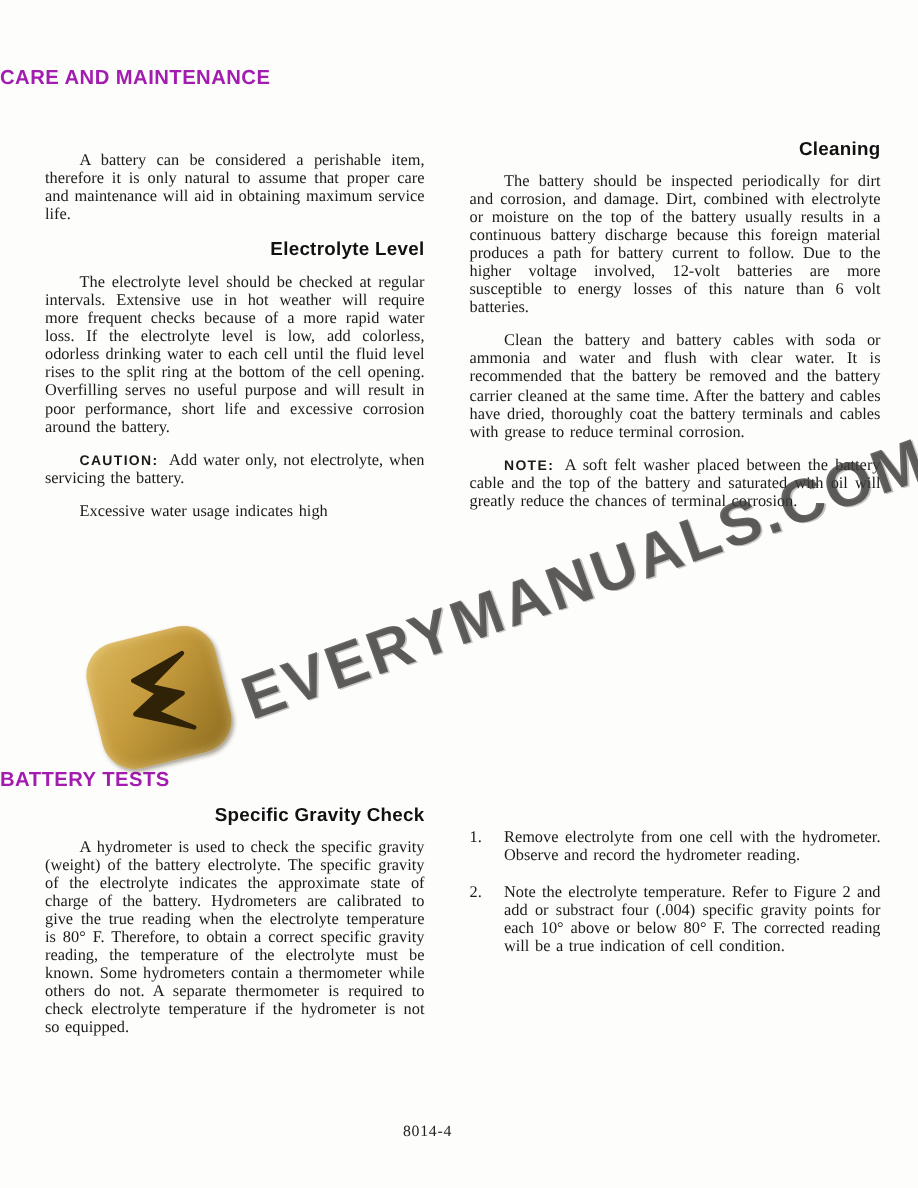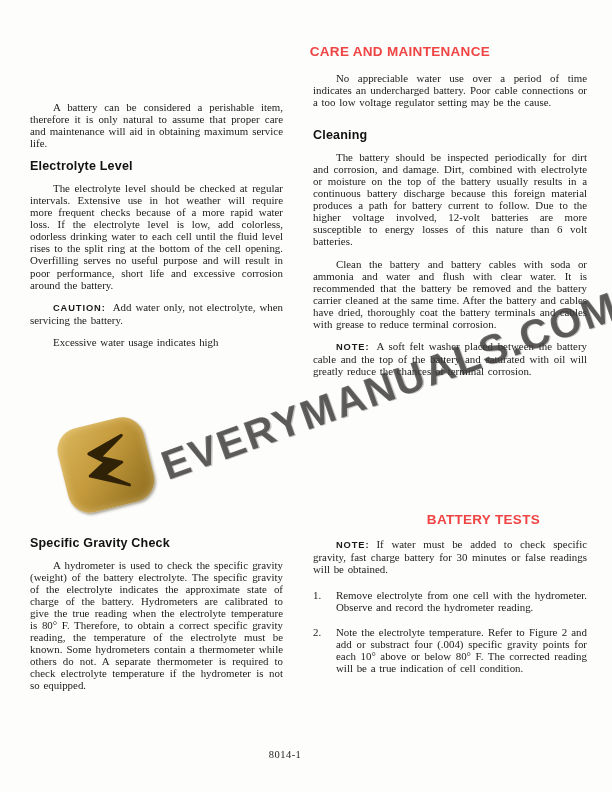--- a/index.html
+++ b/index.html
@@ -3,36 +3,36 @@
 <meta charset="utf-8">
 <style>
   html,body{margin:0;padding:0;background:#e8e8e8;}
   .page{
     position:relative;width:612px;height:792px;background:#fdfdfc;
     overflow:hidden;font-family:"Liberation Serif",serif;color:#1a1a1a;
     margin:0 auto;box-shadow:0 0 4px rgba(0,0,0,.2);
   }
   .sec-title{
     position:absolute;font-family:"Liberation Sans",sans-serif;font-weight:bold;
-    font-size:13.5px;letter-spacing:.3px;color:#ef4444;text-align:right;
+    font-size:13.5px;letter-spacing:.3px;color:#a21caf;text-align:left;
   }
   .title-care{left:0;top:44px;width:490px;}
   .title-tests{left:0;top:512px;width:540px;}
   .col{position:absolute;}
   .col-care-left{left:30px;top:72px;width:253px;margin-top:29px;}
   .col-care-right{left:313px;top:72px;width:274px;}
   .col-tests-left{left:30px;top:536px;width:253px;}
   .col-tests-right{left:313px;top:538px;width:274px;}
   .col p{
     margin:0 0 10px;font-size:10.9px;line-height:12.05px;
     text-align:justify;text-indent:23px;word-spacing:1px;
   }
   .h3{
     font-family:"Liberation Sans",sans-serif;font-weight:bold;font-size:12.5px;
-    color:#111;margin:4px 0 9px;letter-spacing:.2px;
+    color:#111;margin:4px 0 9px;letter-spacing:.2px;text-align:right;
   }
   .h3.mt-lg{margin-top:20px;}
   .label{
     font-family:"Liberation Sans",sans-serif;font-weight:bold;font-size:9.3px;
     letter-spacing:.9px;margin-right:7px;
   }
   .item{display:flex;margin:0 0 13px;font-size:10.9px;line-height:12.05px;}
   .item .num{width:23px;flex:none;}
   .item .text{flex:1;text-align:justify;word-spacing:1px;}
   .note-gap{margin-top:14px;}
@@ -65,50 +65,48 @@
 
   <div class="col col-care-left">
     <p>A battery can be considered a perishable item, therefore it is only natural to assume that proper care and maintenance will aid in obtaining maximum service life.</p>
     <div class="h3">Electrolyte Level</div>
     <p>The electrolyte level should be checked at regular intervals. Extensive use in hot weather will require more frequent checks because of a more rapid water loss. If the electrolyte level is low, add colorless, odorless drinking water to each cell until the fluid level rises to the split ring at the bottom of the cell opening. Overfilling serves no useful purpose and will result in poor performance, short life and excessive corrosion around the battery.</p>
     <p><span class="label">CAUTION:</span><span>Add water only, not electrolyte, when servicing the battery.</span></p>
     <p>Excessive water usage indicates high</p>
   </div>
 
   <div class="col col-care-right">
-    <p>No appreciable water use over a period of time indicates an undercharged battery. Poor cable connections or a too low voltage regulator setting may be the cause.</p>
     <div class="h3 mt-lg">Cleaning</div>
     <p>The battery should be inspected periodically for dirt and corrosion, and damage. Dirt, combined with electrolyte or moisture on the top of the battery usually results in a continuous battery discharge because this foreign material produces a path for battery current to follow. Due to the higher voltage involved, 12-volt batteries are more susceptible to energy losses of this nature than 6 volt batteries.</p>
     <p>Clean the battery and battery cables with soda or ammonia and water and flush with clear water. It is recommended that the battery be removed and the battery carrier cleaned at the same time. After the battery and cables have dried, thoroughly coat the battery terminals and cables with grease to reduce terminal corrosion.</p>
     <p><span class="label">NOTE:</span><span>A soft felt washer placed between the battery cable and the top of the battery and saturated with oil will greatly reduce the chances of terminal corrosion.</span></p>
   </div>
 
   <div class="sec-title title-tests">BATTERY TESTS</div>
 
   <div class="col col-tests-left">
     <div class="h3" style="margin-top:0">Specific Gravity Check</div>
     <p>A hydrometer is used to check the specific gravity (weight) of the battery electrolyte. The specific gravity of the electrolyte indicates the approximate state of charge of the battery. Hydrometers are calibrated to give the true reading when the electrolyte temperature is 80° F. Therefore, to obtain a correct specific gravity reading, the temperature of the electrolyte must be known. Some hydrometers contain a thermometer while others do not. A separate thermometer is required to check electrolyte temperature if the hydrometer is not so equipped.</p>
   </div>
 
   <div class="col col-tests-right">
-    <p><span class="label">NOTE:</span><span>If water must be added to check specific gravity, fast charge battery for 30 minutes or false readings will be obtained.</span></p>
     <div class="item note-gap">
       <span class="num">1.</span>
       <span class="text">Remove electrolyte from one cell with the hydrometer. Observe and record the hydrometer reading.</span>
     </div>
     <div class="item">
       <span class="num">2.</span>
       <span class="text">Note the electrolyte temperature. Refer to Figure 2 and add or substract four (.004) specific gravity points for each 10° above or below 80° F. The corrected reading will be a true indication of cell condition.</span>
     </div>
   </div>
 
   <div>
     <div class="wm-logo">
       <svg width="68" height="70" viewBox="0 0 68 70" aria-hidden="true">
         <path d="M56 10 L20 20 L34 32 L16 42 L52 60 L30 44 L50 36 L30 26 Z" fill="#2f2206" stroke="#2f2206" stroke-width="3" stroke-linejoin="round"></path>
       </svg>
     </div>
     <div class="wm-text">EVERYMANUALS.COM</div>
   </div>
 
-  <div class="page-number">8014-1</div>
+  <div class="page-number">8014-4</div>
 
 </div>
 
 </body></html>

